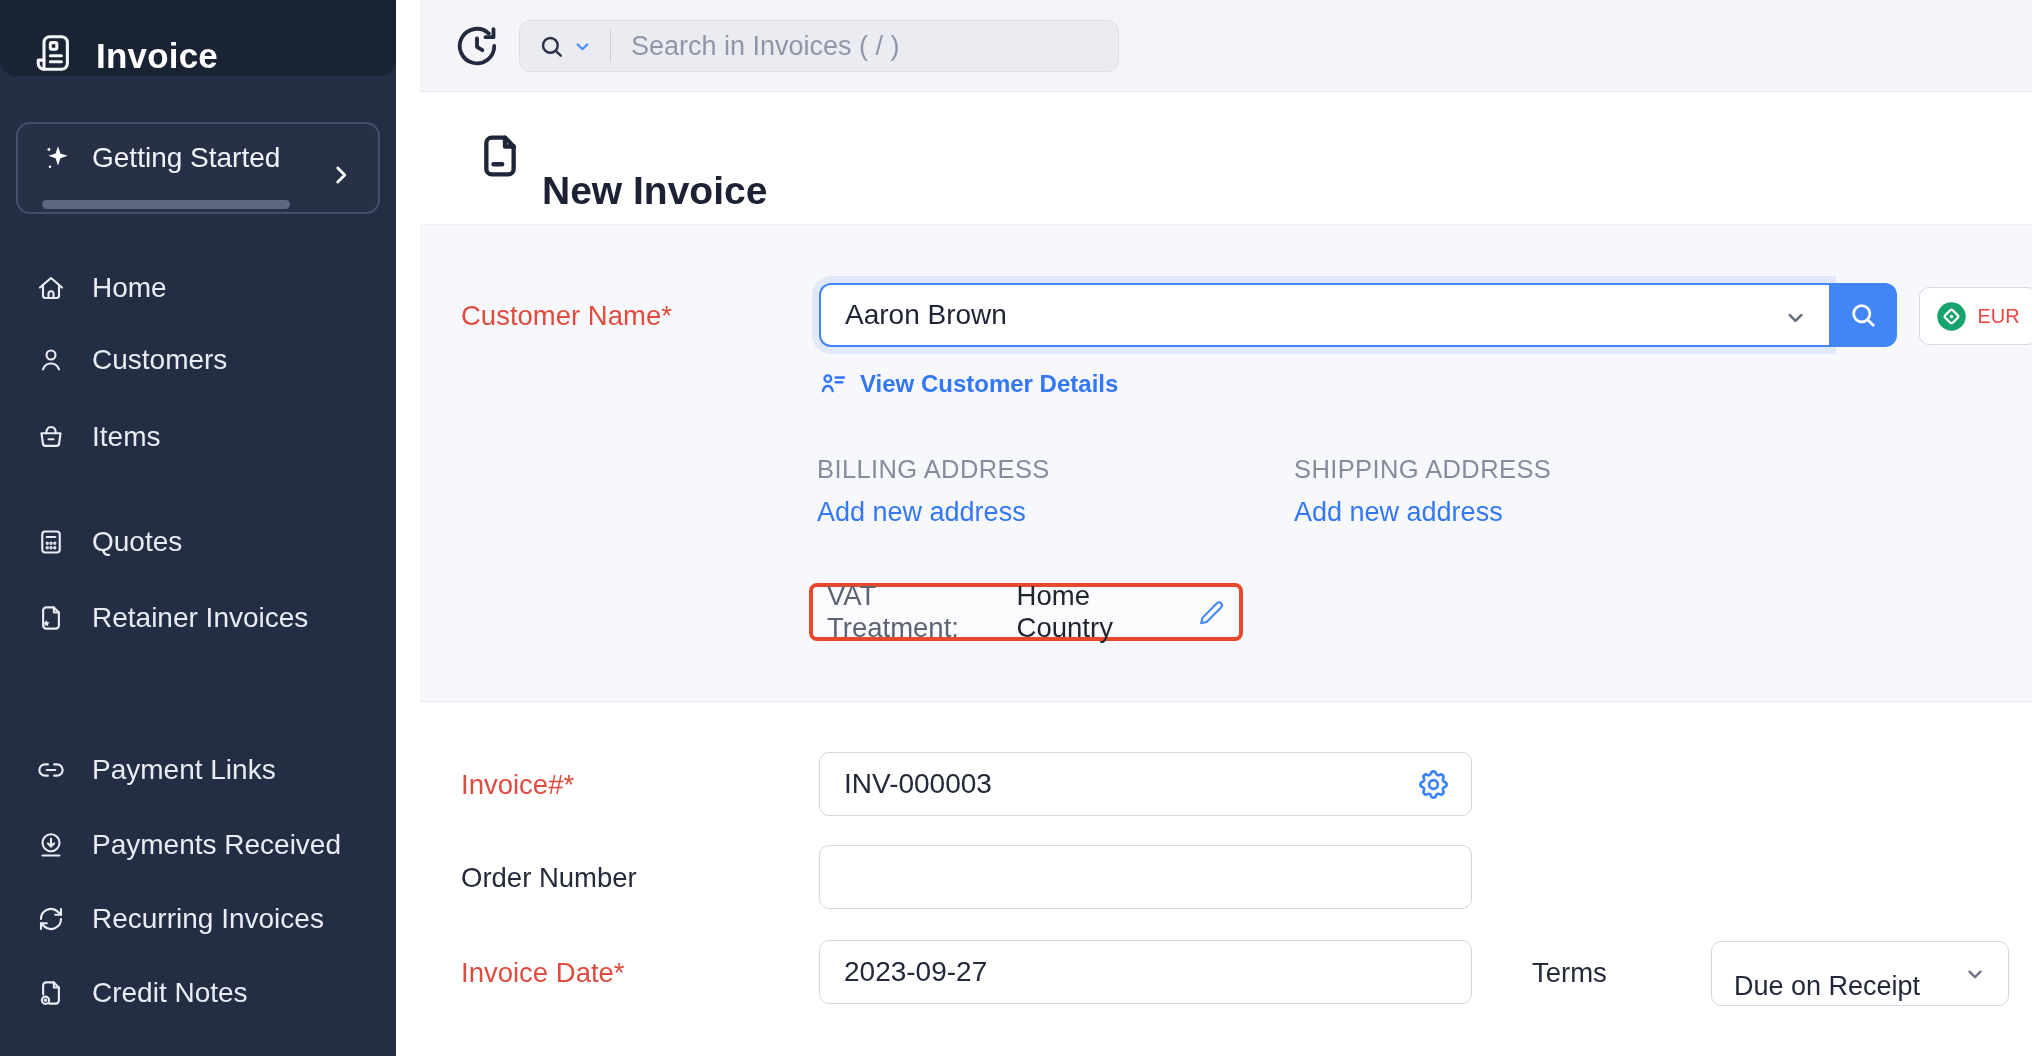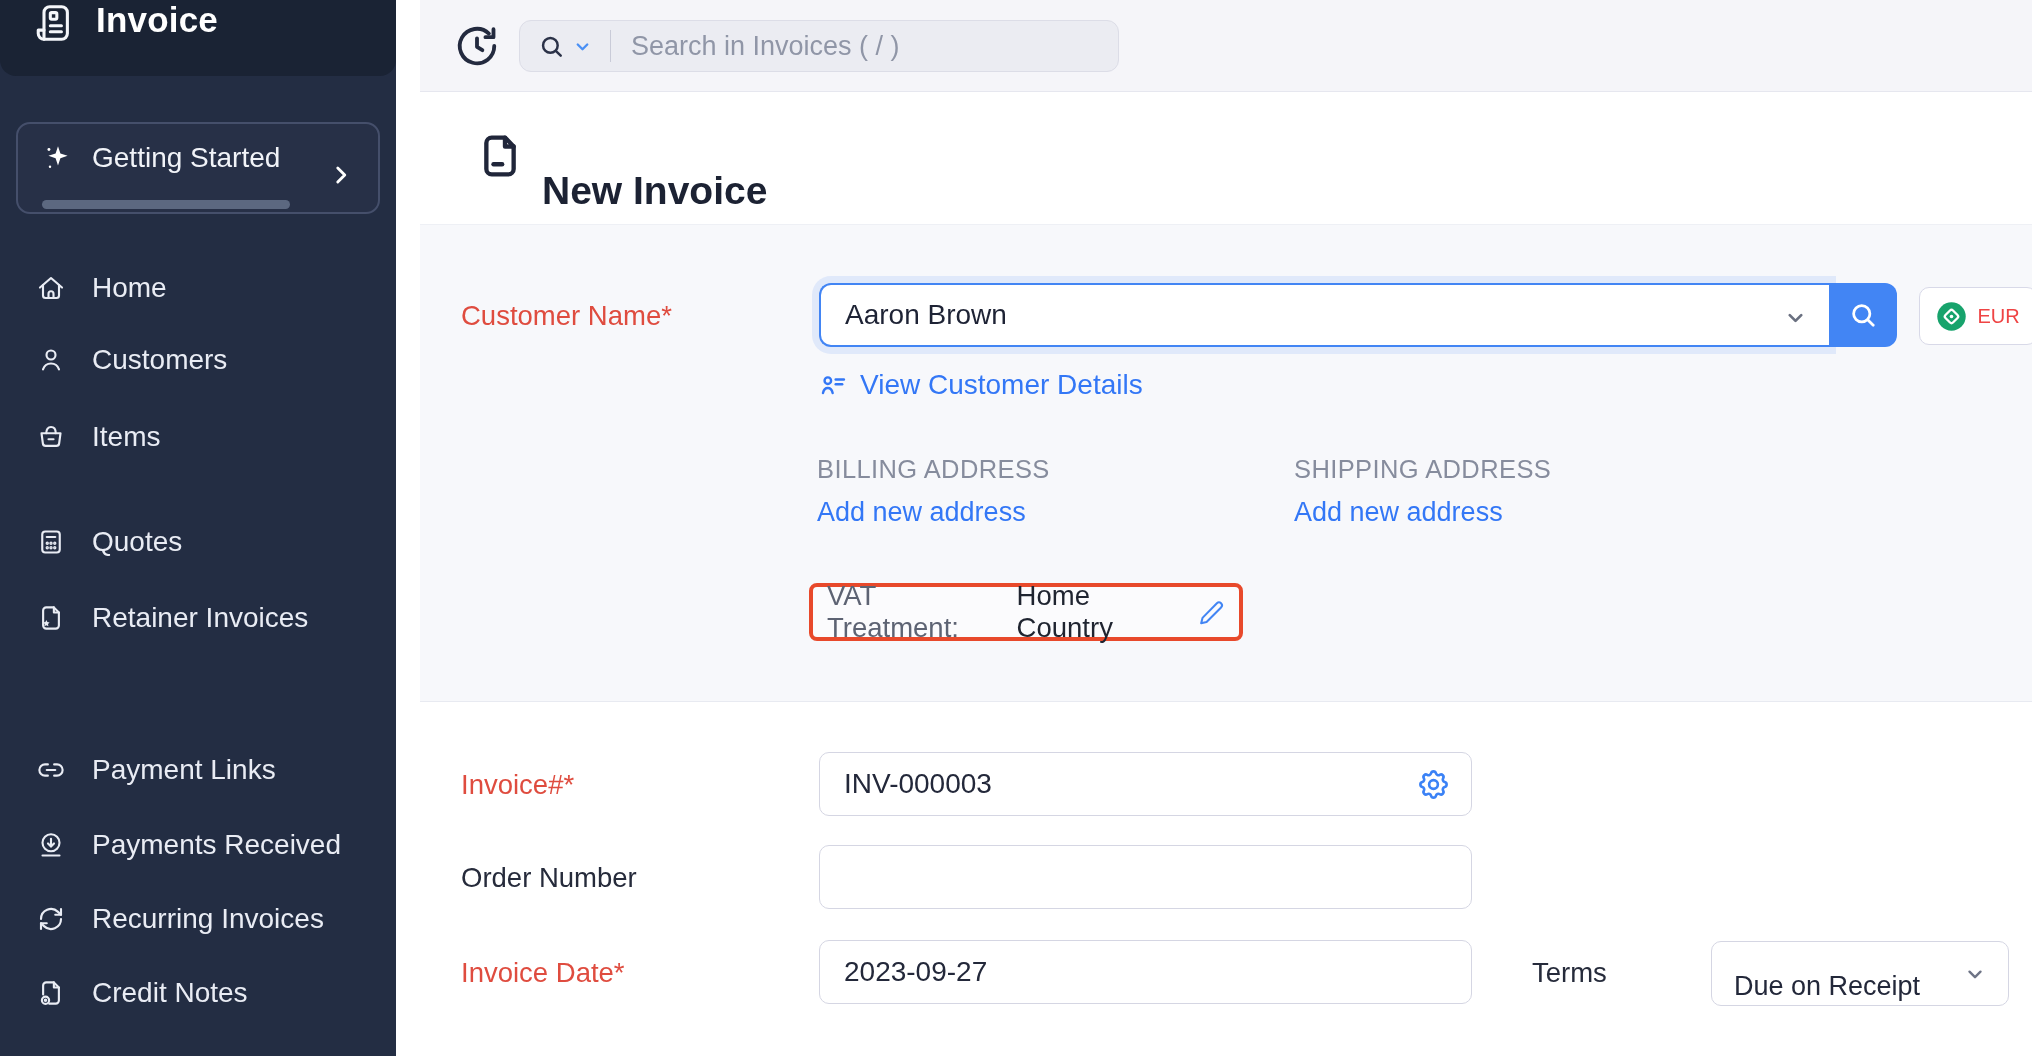--- a/index.html
+++ b/index.html
@@ -7,21 +7,21 @@
     width:2032px;height:1056px;position:relative;overflow:hidden;
     font-family:"Liberation Sans","DejaVu Sans",sans-serif;
     background:#ffffff;
   }
   svg{display:block;}
 
   
   .sidebar{position:absolute;left:0;top:0;width:396px;height:1056px;background:#232d43;}
   .logo-strip{
     position:absolute;left:0;top:0;width:396px;height:76px;background:#1a2334;
-    border-radius:0 0 16px 16px;display:flex;align-items:flex-start;padding-left:30px;gap:20px;box-sizing:border-box;
+    border-radius:0 0 16px 16px;display:flex;align-items:flex-end;padding-left:30px;gap:20px;box-sizing:border-box;
   }
   .logo-strip .logo-icon svg{width:46px;height:46px;color:#f4f6fa;}
   .logo-title{color:#ffffff;font-size:35px;font-weight:600;letter-spacing:.2px;}
 
   .gs-card{
     position:absolute;left:16px;top:122px;width:364px;height:92px;box-sizing:border-box;
     border:2px solid #454f6b;border-radius:14px;background:#273047;cursor:pointer;
   }
   .gs-row{display:flex;align-items:center;gap:18px;padding:18px 0 0 24px;}
   .gs-row svg{width:32px;height:32px;}
@@ -94,21 +94,21 @@
   .cust-search-btn svg{width:30px;height:30px;color:#ffffff;stroke-width:2.2;}
 
   .currency-btn{
     position:absolute;left:1499px;top:62px;width:118px;height:58px;box-sizing:border-box;
     background:#ffffff;border:1px solid #d8d9e8;border-radius:10px;cursor:pointer;
     display:flex;align-items:center;justify-content:center;gap:10px;
   }
   .currency-btn svg{width:31px;height:31px;}
   .currency-btn .cur-label{font-size:20px;color:#ef4444;}
 
-  .view-details{position:absolute;left:399px;top:144px;display:flex;align-items:center;gap:12px;color:#3377f6;font-size:28px;cursor:pointer;}
+  .view-details{position:absolute;left:399px;top:144px;display:flex;align-items:center;gap:12px;color:#3377f6;font-size:24px;cursor:pointer;font-weight:bold;}
   .view-details svg{width:29px;height:29px;stroke-width:2;}
 
   .addr-header{position:absolute;font-size:25.5px;color:#868c9d;letter-spacing:.4px;}
   .addr-link{position:absolute;font-size:27px;color:#3377f6;cursor:pointer;}
 
   .vat-box{
     position:absolute;left:389px;top:358px;width:434px;height:58px;box-sizing:border-box;
     border:4px solid #e8492b;border-radius:8px;background:#fbfbfd;
     display:flex;align-items:center;padding:0 14px;gap:10px;
   }

